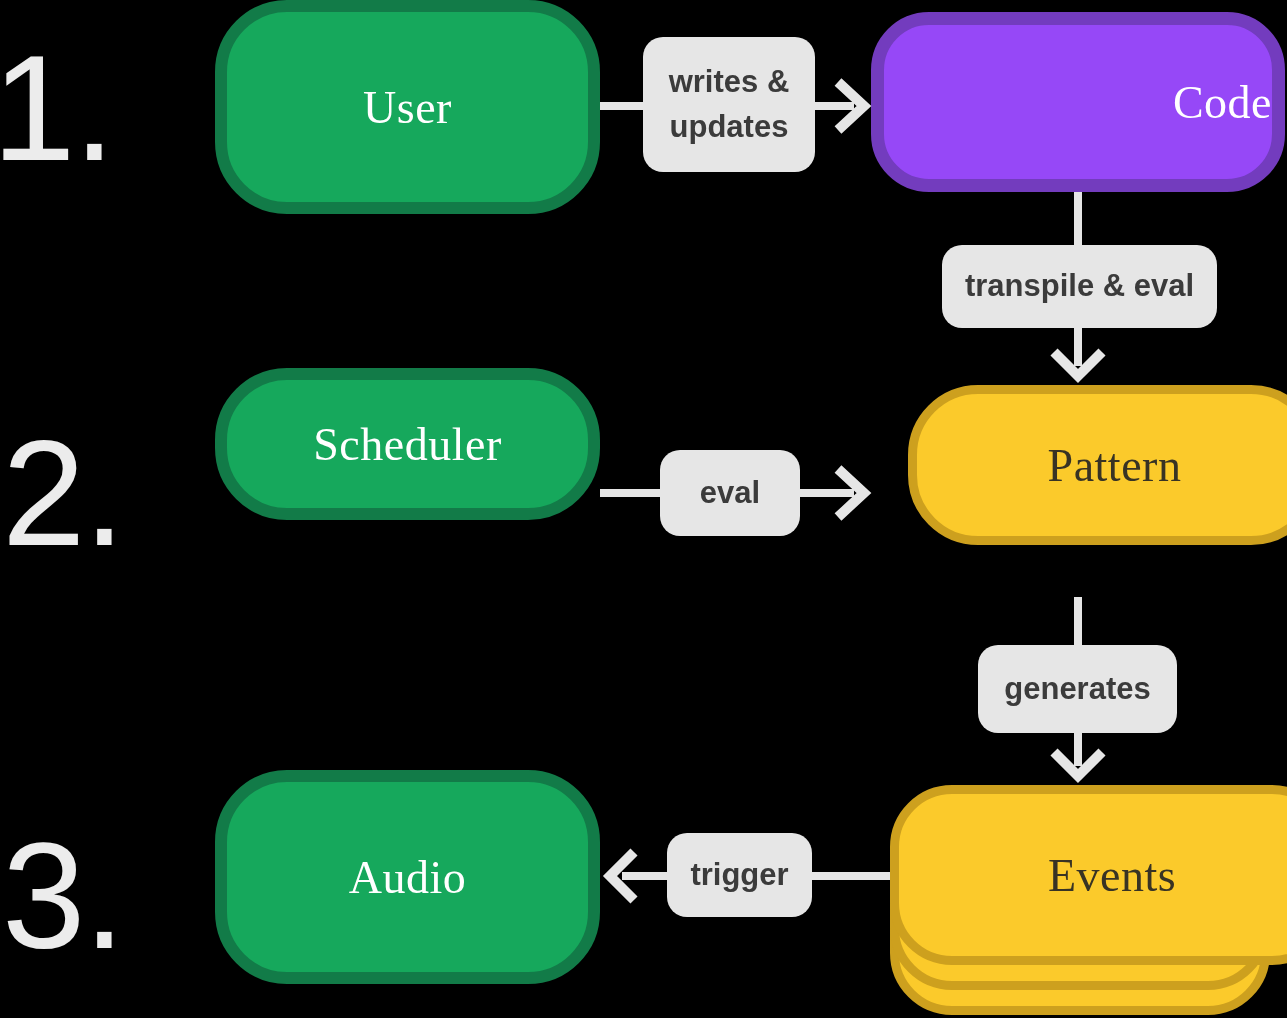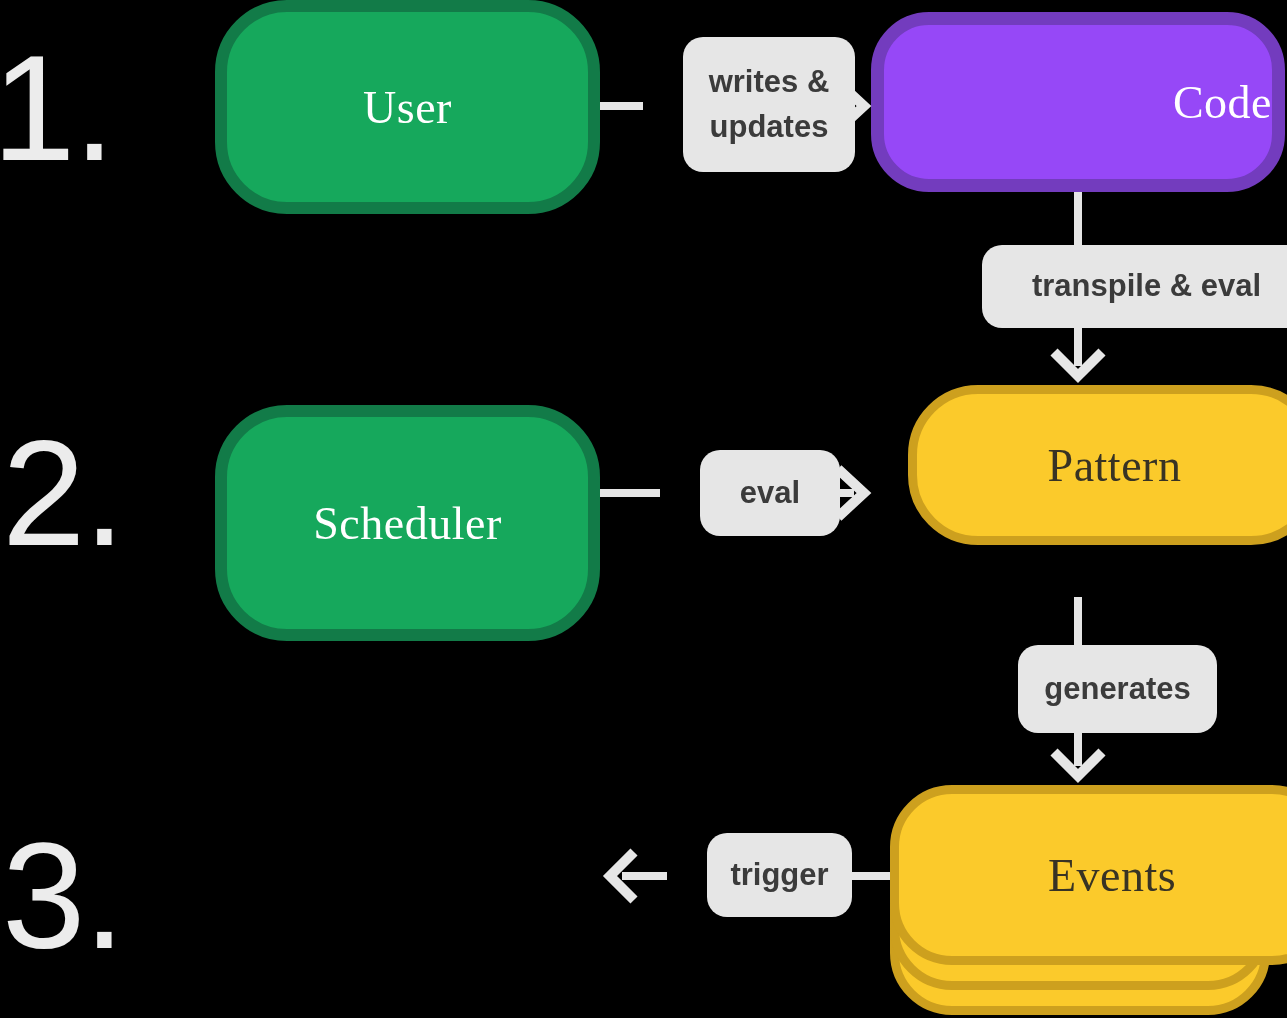--- a/index.html
+++ b/index.html
@@ -56,21 +56,20 @@
   }
   .edge-label{
     position:absolute;display:flex;align-items:center;justify-content:center;
     box-sizing:border-box;text-align:center;
     background:var(--label-bg);
     color:var(--label-text);
     border-radius:20px;
     font-size:31px;font-weight:700;line-height:1.45;
     padding:0 12px;
     z-index:5;
-    margin-left:40px;
   }
   .arrows{position:absolute;left:0;top:0;width:1287px;height:1018px;z-index:4;}
   .arrow-line{fill:none;stroke:var(--arrow);stroke-width:8;}
   .arrow-head{fill:none;stroke:var(--arrow);stroke-width:10;stroke-linejoin:miter;}
 </style>
 </head>
 <body>
 
 <div class="canvas">
 
@@ -78,36 +77,39 @@
   <div class="step-number" style="left:2px;top:418px;">2.</div>
   <div class="step-number" style="left:2px;top:821px;">3.</div>
 
   <div class="node green" style="left:215px;top:0px;width:385px;height:214px;">
     <span class="node-label">User</span>
   </div>
   <div class="node purple" style="left:871px;top:12px;width:414px;height:180px;">
     <span class="node-label">Code</span>
   </div>
 
-  <div class="node green" style="left:215px;top:405px;width:385px;height:236px;">
+  <div class="node green" style="left:215px;top:368px;width:385px;height:152px;">
     <span class="node-label">Scheduler</span>
   </div>
   <div class="node yellow" style="left:908px;top:385px;width:413px;height:160px;">
     <span class="node-label">Pattern</span>
   </div>
 
+  <div class="node green" style="left:215px;top:770px;width:385px;height:214px;">
+    <span class="node-label">Audio</span>
+  </div>
 
   <div class="stack-card" style="left:890px;top:835px;width:380px;height:180px;z-index:1;"></div>
   <div class="stack-card" style="left:890px;top:810px;width:380px;height:180px;z-index:2;"></div>
   <div class="node yellow" style="left:890px;top:785px;width:444px;height:180px;border-radius:62px;z-index:3;">
     <span class="node-label">Events</span>
   </div>
 
   <div class="edge-label" style="left:643px;top:37px;width:172px;height:135px;">writes &amp; updates</div>
-  <div class="edge-label" style="left:942px;top:245px;width:329px;height:83px;">transpile &amp; eval</div>
+  <div class="edge-label" style="left:942px;top:245px;width:275px;height:83px;">transpile &amp; eval</div>
   <div class="edge-label" style="left:660px;top:450px;width:140px;height:86px;">eval</div>
   <div class="edge-label" style="left:978px;top:645px;width:199px;height:88px;">generates</div>
   <div class="edge-label" style="left:667px;top:833px;width:145px;height:84px;">trigger</div>
 
   <svg class="arrows" viewBox="0 0 1287 1018">
     <g>
       <line class="arrow-line" x1="600" y1="106" x2="643" y2="106"></line>
       <line class="arrow-line" x1="815" y1="106" x2="854" y2="106"></line>
       <polyline class="arrow-head" points="838,82 864,106 838,130"></polyline>
     </g>

